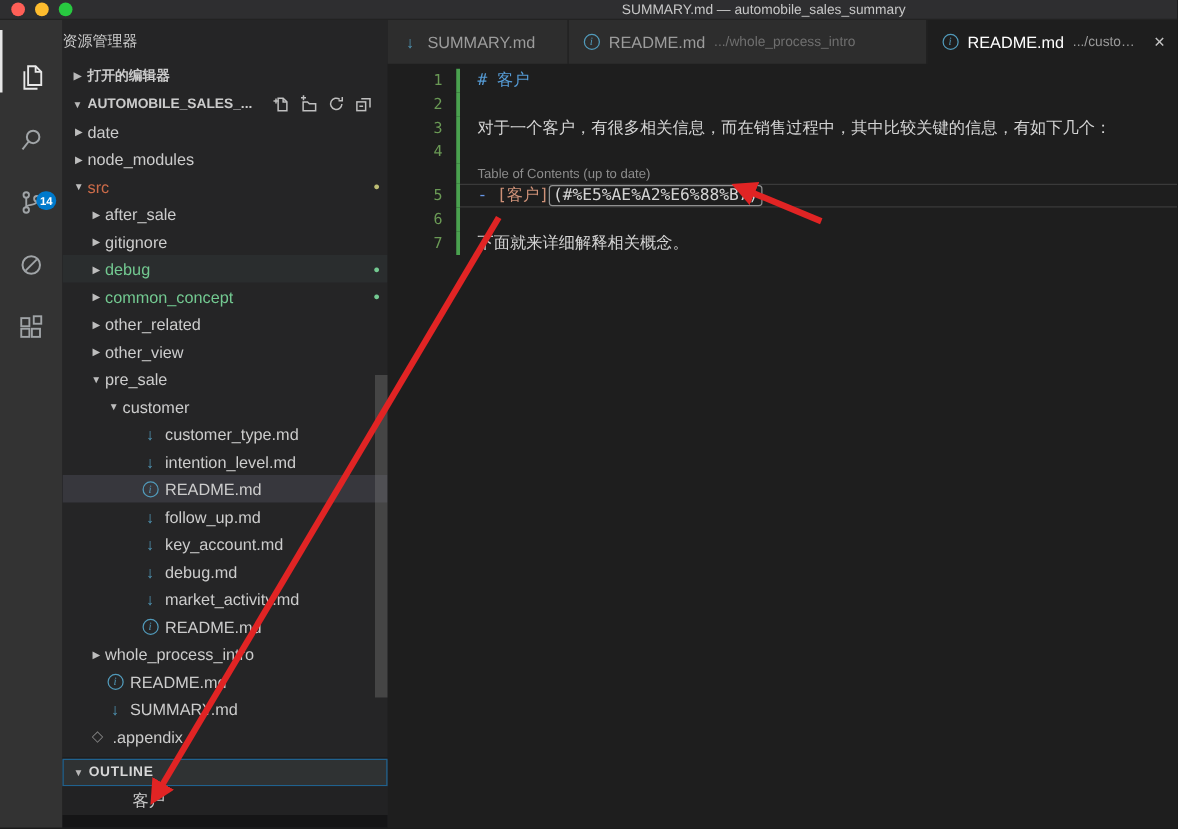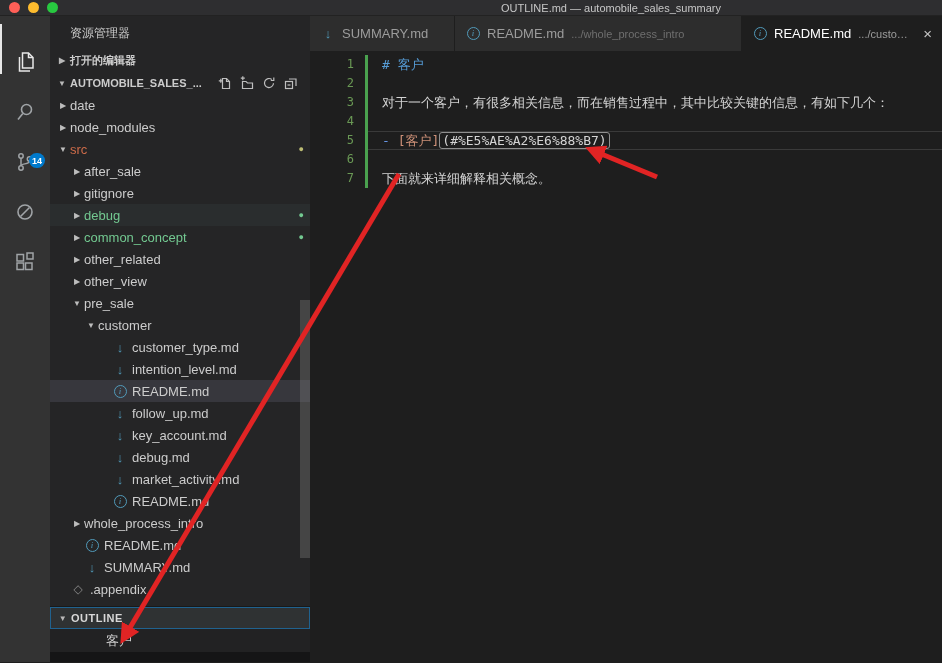--- a/index.html
+++ b/index.html
@@ -17,21 +17,21 @@
   .main{display:flex;height:646px}
 
   
   .activitybar{width:50px;background:#333333;display:flex;flex-direction:column;padding-top:8px;flex:none}
   .act{height:50px;display:flex;align-items:flex-end;justify-content:center;position:relative;cursor:pointer}
   .act.active{border-left:2px solid #e7e7e7}
   .badge{position:absolute;right:5px;bottom:6px;background:var(--accent-blue);color:#fff;font-size:9px;min-width:16px;height:15px;border-radius:8px;display:flex;align-items:center;justify-content:center;padding:0 3px;font-weight:bold}
 
   
   .sidebar{width:260px;background:#252526;display:flex;flex-direction:column;position:relative;flex:none}
-  .sidebar-title{height:32px;line-height:34px;padding-left:20px;font-size:12px;color:#cccccc}
+  .sidebar-title{height:32px;line-height:34px;font-size:12px;color:#cccccc}
   .sec-row{height:24px;display:flex;align-items:center;font-size:11px;font-weight:bold;color:#cccccc;padding-left:4px}
   .sec-row.folder{height:22px}
   .twisty-sm{width:16px;text-align:center;font-size:8px;color:#b8b8b8;flex:none}
   .sec-actions{margin-left:auto;display:flex;gap:8px;padding-right:12px;align-items:center}
   .sec-actions svg{display:block;cursor:pointer}
 
   .tree{flex:1;overflow:hidden}
   .tree-row{height:22px;display:flex;align-items:center;font-size:13px;color:#cccccc;cursor:pointer;padding-right:6px}
   .tree-row.selected{background:#37373d}
   .tree-row.highlight{background:#2a2d2e}
@@ -92,21 +92,21 @@
 <body>
 
 <div class="window">
 
   <div class="titlebar">
     <div class="traffic">
       <span class="tl red"></span>
       <span class="tl yellow"></span>
       <span class="tl green"></span>
     </div>
-    <div class="wtitle">OUTLINE.md — automobile_sales_summary</div>
+    <div class="wtitle">SUMMARY.md — automobile_sales_summary</div>
   </div>
 
   <div class="main">
 
     <div class="activitybar">
       <div class="act active">
         <svg width="24" height="24" viewBox="0 0 24 24" fill="none" stroke="#e8e8e8" stroke-width="1.5">
           <path d="M8.5 3h6L19 7.5V18H8.5z"></path>
             <path d="M14.5 3v4.5H19"></path>
             <path d="M5.5 7V21h10.5"></path>
@@ -368,20 +368,25 @@
           <div class="code-row">
             <span class="gutter">3</span>
             <span class="addbar"></span>
             <span class="ltext"><span class="seg plain">对于一个客户，有很多相关信息，而在销售过程中，其中比较关键的信息，有如下几个：</span></span>
           </div>
           <div class="code-row">
             <span class="gutter">4</span>
             <span class="addbar"></span>
             <span class="ltext"></span>
           </div>
+          <div class="code-row lens">
+            <span class="gutter"></span>
+            <span class="addbar"></span>
+            <span class="ltext"><span class="lens-text">Table of Contents (up to date)</span></span>
+          </div>
           <div class="code-row current">
             <span class="gutter">5</span>
             <span class="addbar"></span>
             <span class="ltext"><span class="seg list-punct">- </span><span class="seg link-text">[客户]</span><span class="seg link-url-boxed">(#%E5%AE%A2%E6%88%B7)</span></span>
           </div>
           <div class="code-row">
             <span class="gutter">6</span>
             <span class="addbar"></span>
             <span class="ltext"></span>
           </div>

